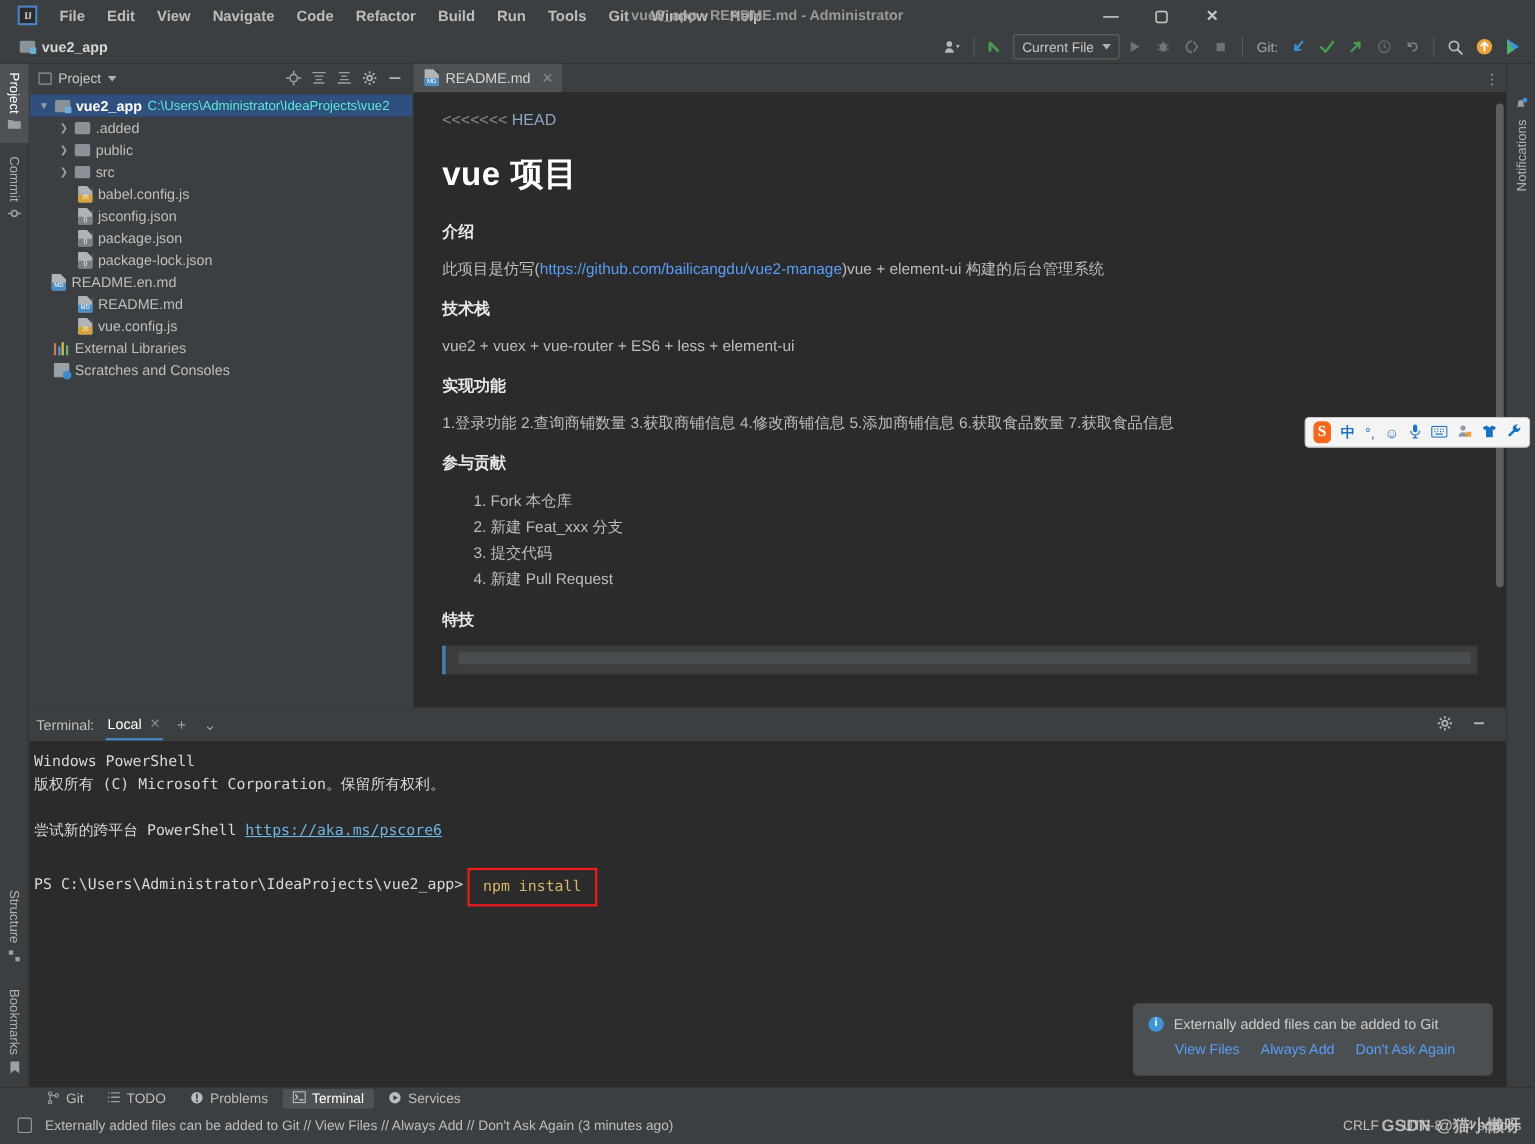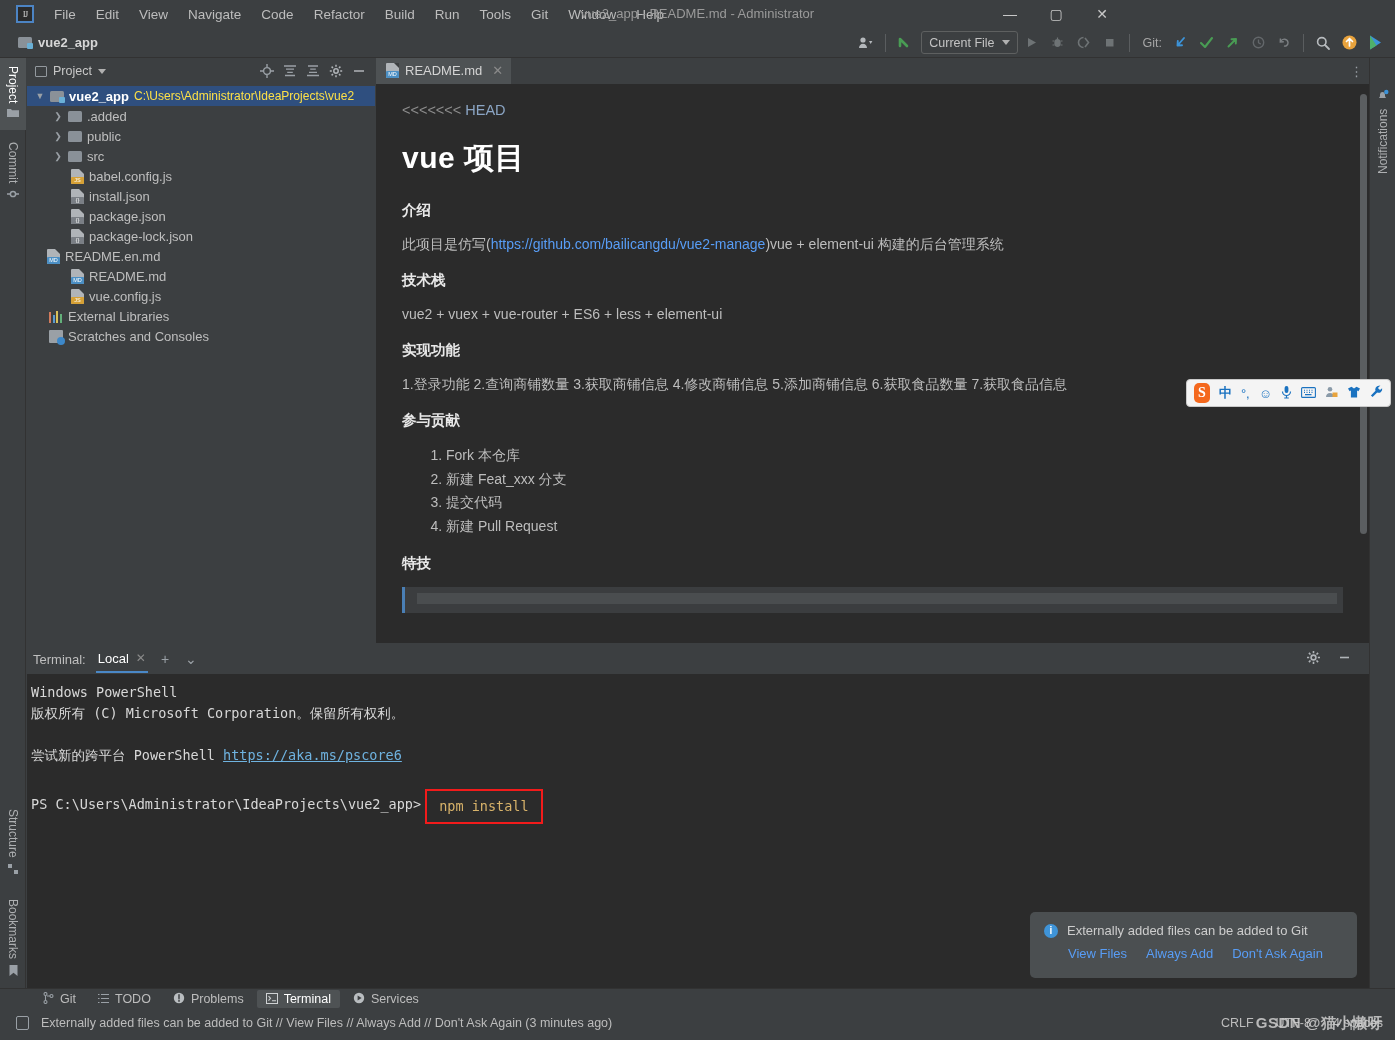--- a/index.html
+++ b/index.html
@@ -2,21 +2,21 @@
 <html><head>
 <meta charset="utf-8">
 <style>
   * { box-sizing: border-box; margin:0; padding:0; }
   html,body{ width:1395px; height:1040px; overflow:hidden; background:#3c3f41;
     font-family:"Liberation Sans", sans-serif; }
   body{ position:relative; color:#bbbbbb; font-size:13px; }
 
   
   .titlebar{ position:absolute; left:0; top:0; width:1125px; height:28px;
-    background:#3c3f41; display:flex; align-items:center; }
+    background:#3c3f41; display:flex; align-items:center;font-weight:bold; }
   .ij-logo{ width:18px; height:18px; margin:0 10px 0 16px; border:2px solid #4c84c4;
     background:#2b2b2b; display:flex; align-items:center; justify-content:center;
     font-size:9px; color:#cfcfcf; font-family:"Liberation Serif", serif; letter-spacing:-1px;}
   .menu{ display:flex; align-items:center; gap:0px;justify-content:space-between; }
   .menu-item{ padding:3px 10px; color:#bdbdbd; font-size:13.5px; }
   .win-title{ position:absolute; left:0; top:0; width:1395px; height:28px;
     line-height:28px; text-align:center; color:#9a9a9a; font-size:13px; pointer-events:none;}
   .win-ctrl{ position:absolute; right:0; top:0; height:28px; display:flex; align-items:center; }
   .wc{ width:46px; height:28px; display:flex; align-items:center; justify-content:center;
     color:#c8c8c8; font-size:14px; }
@@ -77,21 +77,21 @@
     line-height:7px; text-align:center; color:#fff; border-radius:1px; font-family:"Liberation Sans",sans-serif;}
   .js span{ background:#d6a136; }
   .json span{ background:#7a7f85; }
   .md span{ background:#4b8fc4; }
   .libic{ width:14px;height:13px;flex:none;display:flex;align-items:flex-end;gap:1.5px;}
   .libic i{ display:block; width:2px; }
   .scr{ width:14px;height:13px;flex:none;position:relative;background:#9aa0a6;border-radius:1px;}
   .scr:after{content:"";position:absolute;right:-2px;bottom:-2px;width:8px;height:8px;
     border-radius:50%;background:#3d88c9;}
   .bold{ font-weight:bold; color:#ffffff; }
-  .dim{ color:#fde047; font-size:12px; }
+  .dim{ color:#5eead4; font-size:12px; }
 
   
   .editor{ position:absolute; left:376px; top:58px; width:993px; height:585px; background:#2b2b2b;}
   .tabbar{ height:26px; background:#3c3f41; display:flex; align-items:stretch; }
   .etab{ display:flex; align-items:center; gap:6px; padding:0 8px 0 10px; background:#4e5254;
     border-bottom:2px solid #4e5254; color:#d4d4d4; font-size:13px;}
   .etab .x{ color:#8b8b8b; font-size:13px; margin-left:4px;}
   .tab-right{ margin-left:auto; display:flex; align-items:center; padding-right:6px; color:#9aa0a6;}
   .preview{ position:absolute; left:0; top:26px; right:0; bottom:0; background:#2b2b2b;
     padding:18px 26px 0 26px; overflow:hidden; color:#bcbcbc; }
@@ -400,21 +400,21 @@
     <div class="row" style="padding-left:44px;">
       <span class="fileic js">
           <span>JS</span>
         </span>
       <span>babel.config.js</span>
     </div>
     <div class="row" style="padding-left:44px;">
       <span class="fileic json">
           <span>{}</span>
         </span>
-      <span>install.json</span>
+      <span>jsconfig.json</span>
     </div>
     <div class="row" style="padding-left:44px;">
       <span class="fileic json">
           <span>{}</span>
         </span>
       <span>package.json</span>
     </div>
     <div class="row" style="padding-left:44px;">
       <span class="fileic json">
           <span>{}</span>

